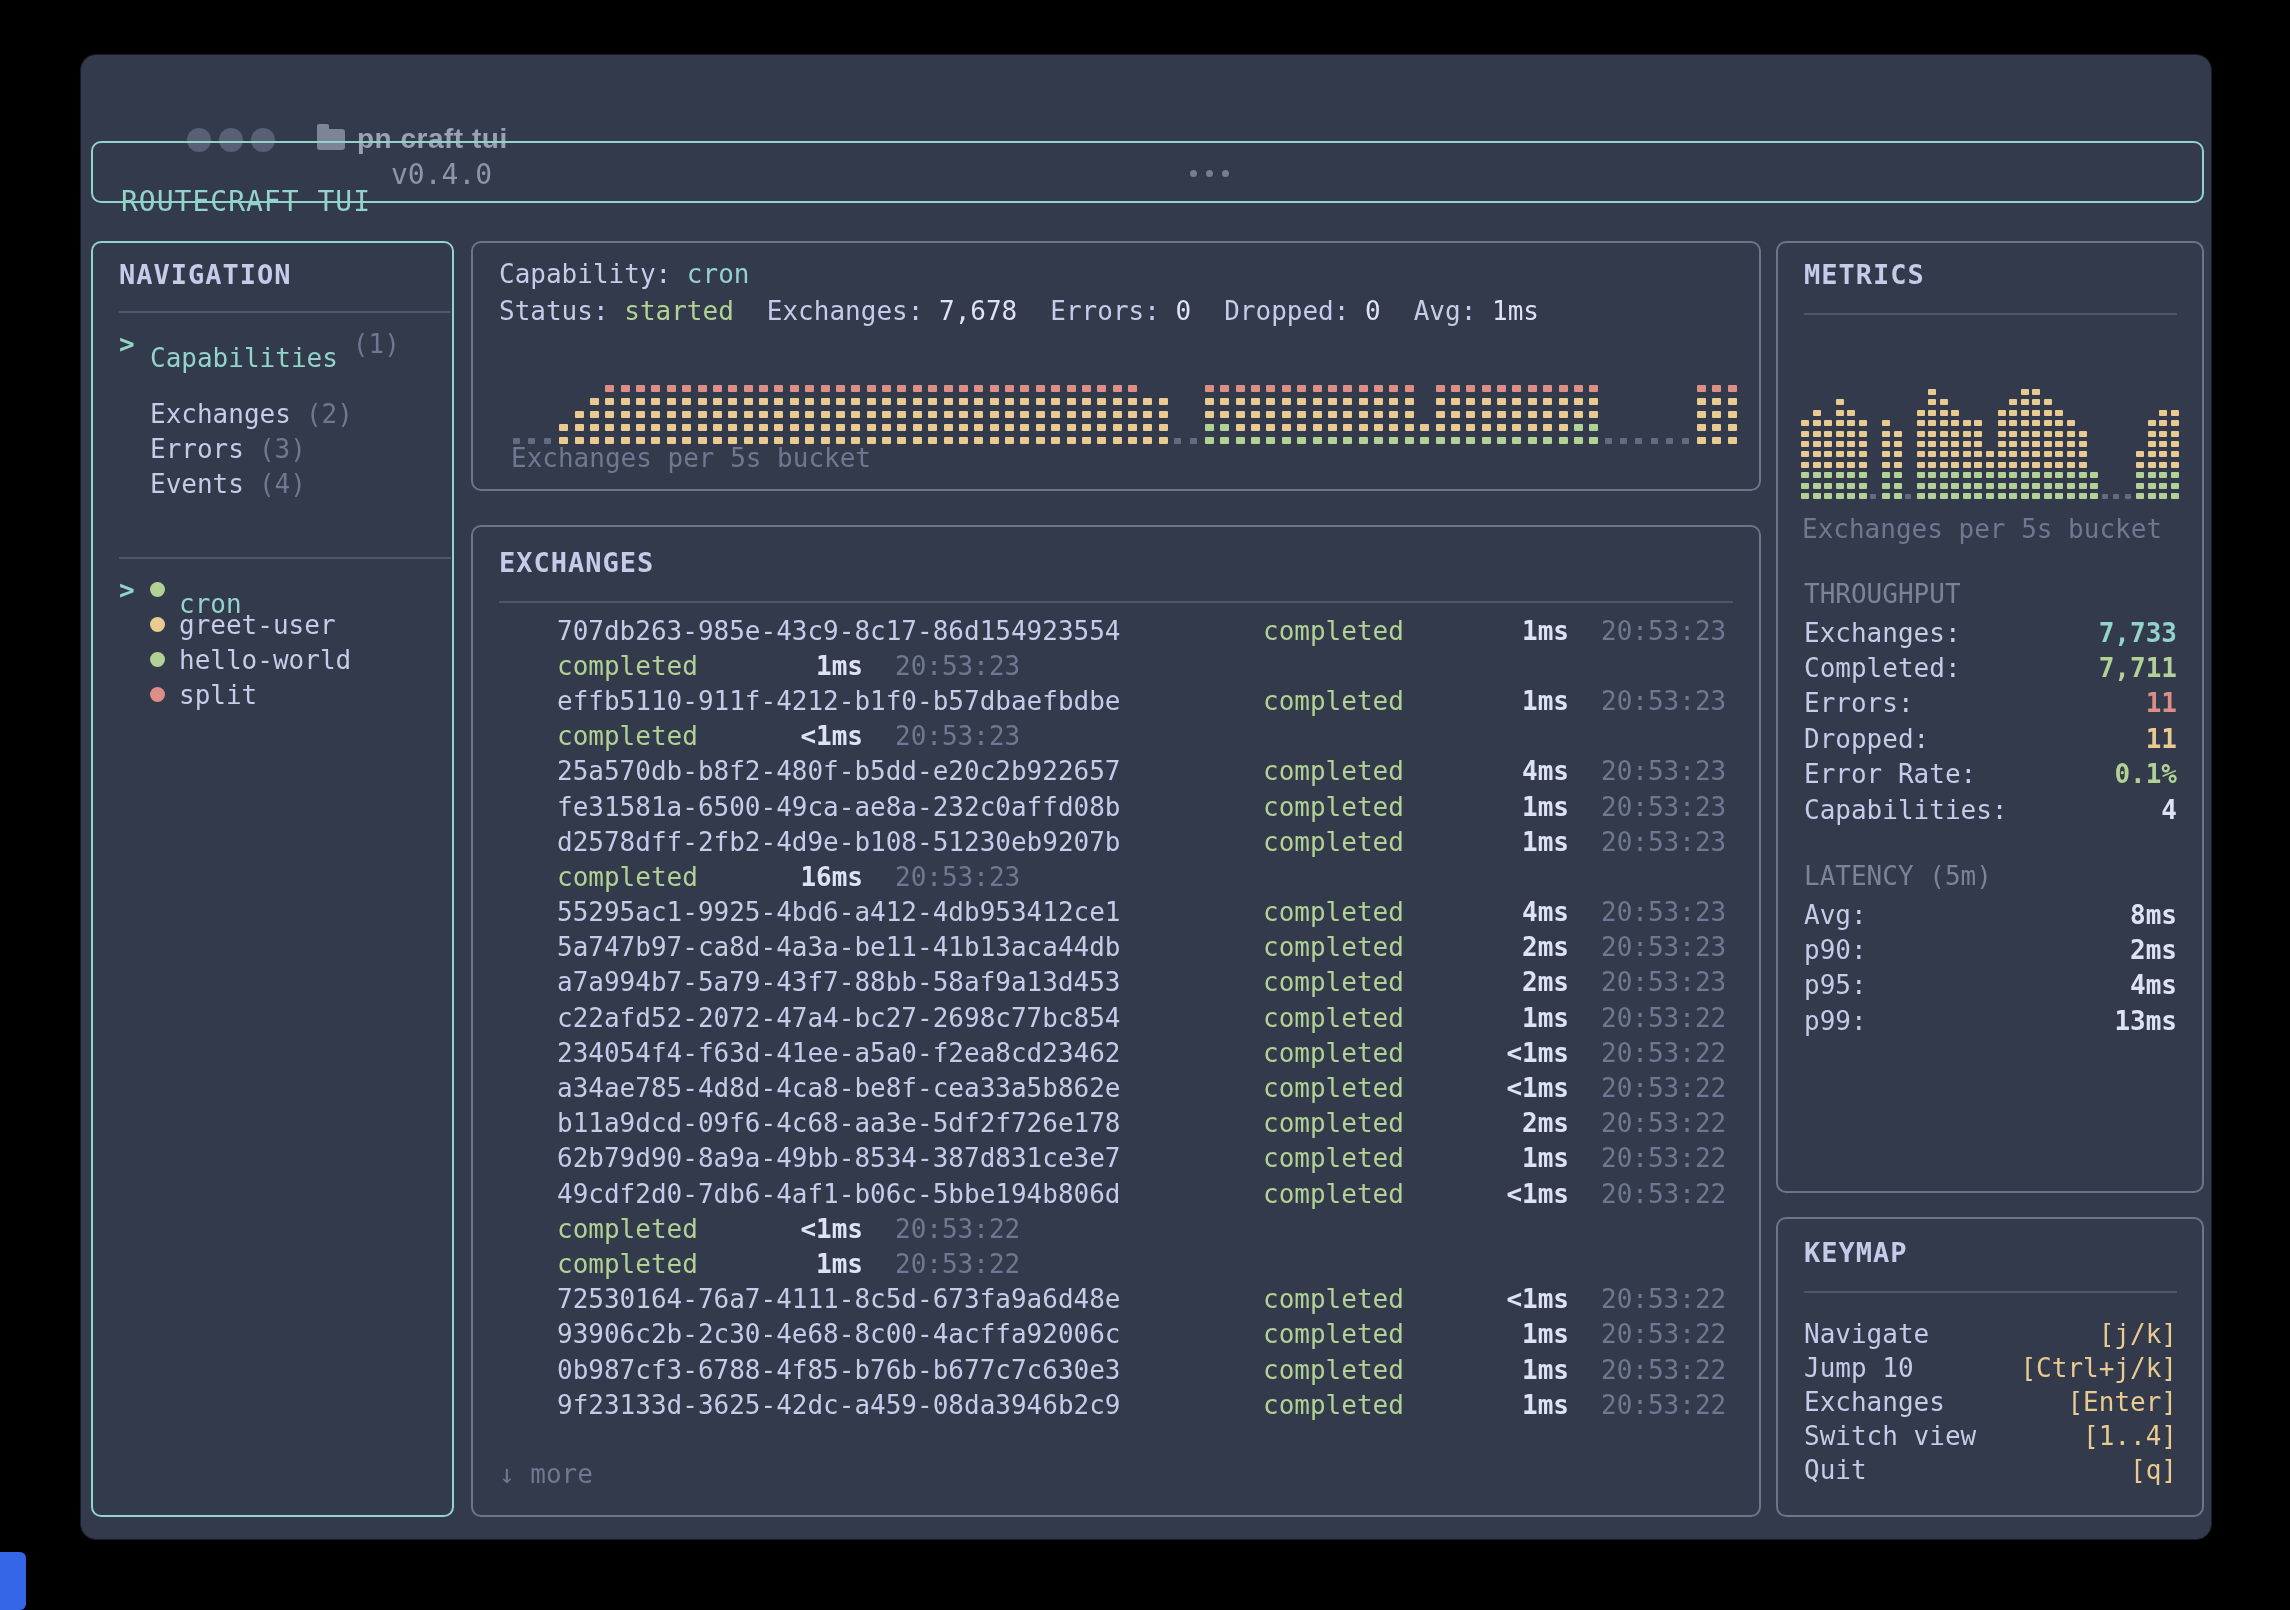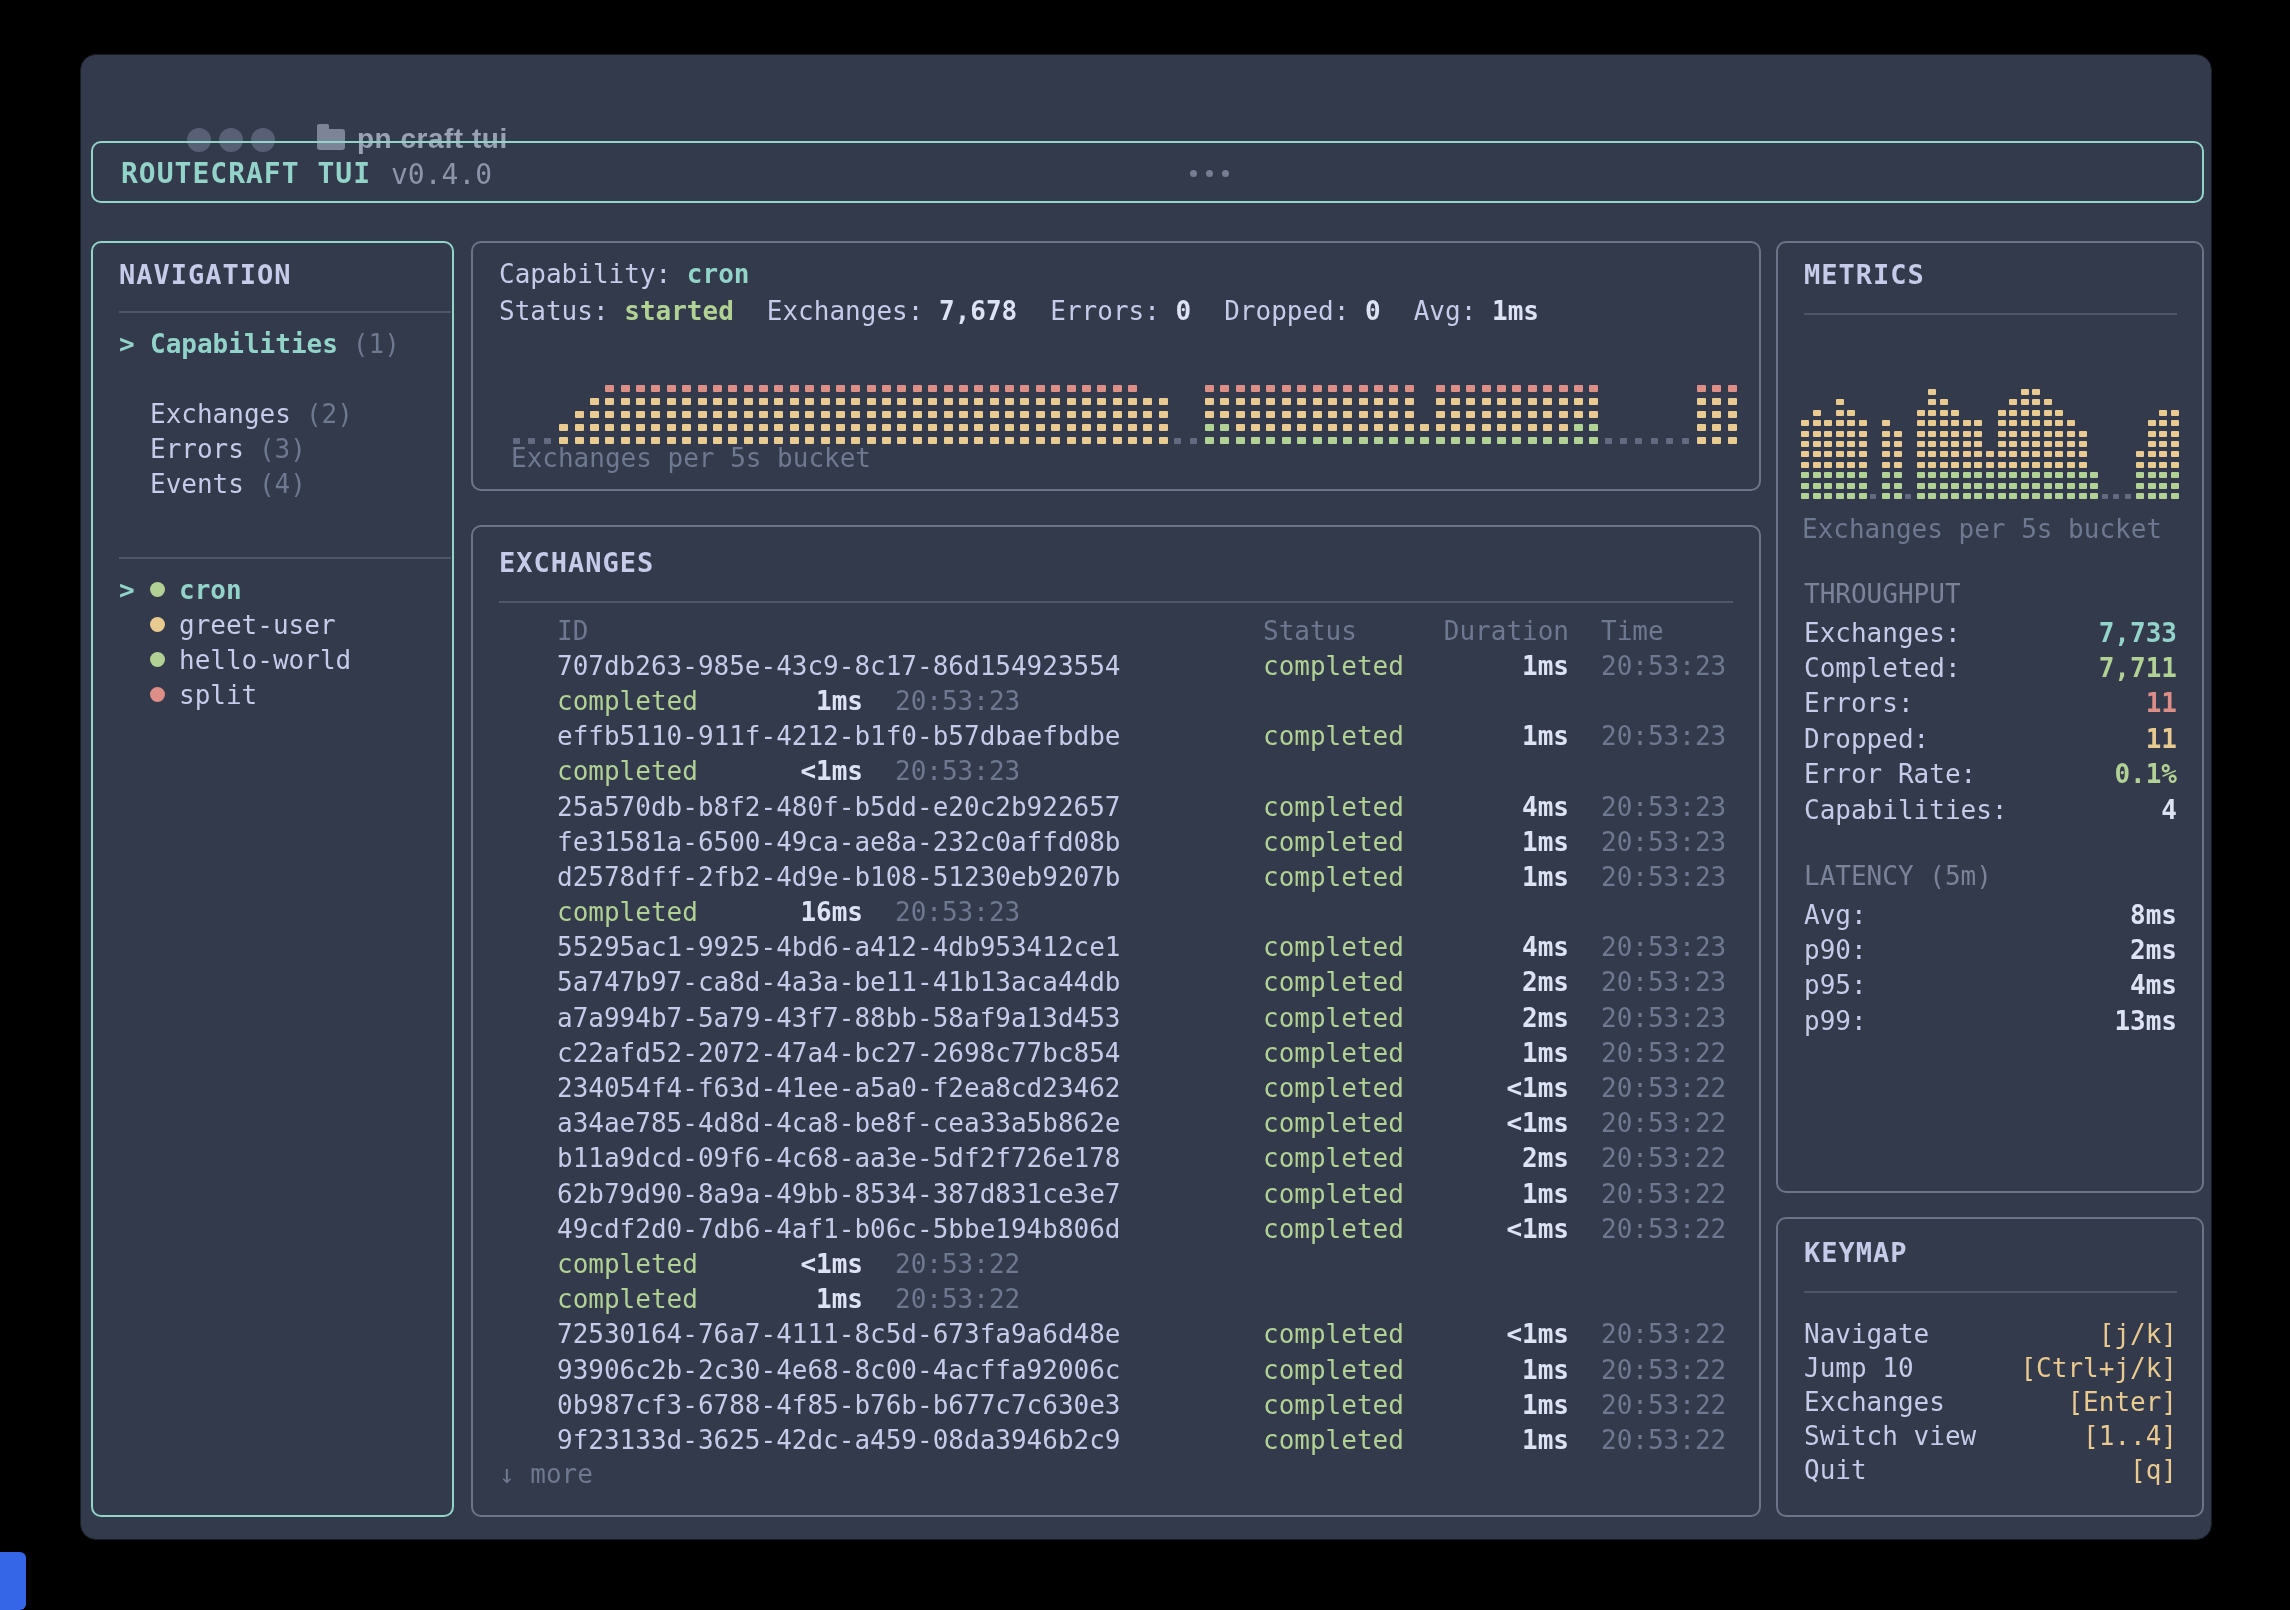--- a/index.html
+++ b/index.html
@@ -27,21 +27,21 @@
   .folder:before{content:"";position:absolute;left:0;top:-5px;width:12px;height:6px;background:#7d8498;border-radius:2px 2px 0 0;}
   .wtitle{position:absolute;left:276px;top:68px;font-family:"Liberation Sans",sans-serif;font-weight:bold;
     font-size:28px;color:#99a1b5;letter-spacing:.5px;}
   .dots3{position:absolute;left:1109px;top:115px;display:flex;gap:9px;}
   .dots3 i{width:7px;height:7px;border-radius:50%;background:#757e92;}
   
   .box{position:absolute;border:2px solid var(--border-gray);border-radius:10px;}
   .box.teal{border-color:var(--teal);}
   .ptitle{position:absolute;font-size:27px;font-weight:bold;color:var(--lav);letter-spacing:1px;}
   .divider{position:absolute;height:2px;background:var(--div);}
-  .t-lav{color:var(--lav);} .t-teal{color:var(--teal);} .t-gray{color:var(--gray);} .b{font-weight:bold;}
+  .t-lav{color:var(--lav);} .t-teal{color:var(--teal);} .t-gray{color:var(--gray);} .b{font-weight:normal;margin-top:28px;}
   .line{position:absolute;font-size:26px;white-space:pre;}
   
   #nav-views{position:absolute;left:105px;top:325px;width:335px;font-size:26px;}
   #nav-caps{position:absolute;left:105px;top:571px;width:335px;font-size:26px;}
   .nav-row{display:flex;align-items:center;height:35px;}
   .nav-row .cur{width:31px;color:var(--teal);font-weight:bold;}
   .nav-row .cnt{color:var(--gray);margin-left:15px;}
   .nav-row.sel{margin-bottom:35px;}
   .cap-dot{width:29px;display:flex;align-items:center;}
   .cap-dot i{width:15px;height:15px;border-radius:50%;display:block;}
@@ -659,21 +659,20 @@
           <div style="width: 9px; height: 7px; border-radius: 1px; background: rgb(233, 202, 144);"></div>
           <div style="width: 9px; height: 7px; border-radius: 1px; background: rgb(220, 142, 135);"></div>
         </div>
       </div>
     <span class="line t-gray" style="left:430px;top:388px;">Exchanges per 5s bucket</span>
 
     <div class="box" style="left:390px;top:470px;width:1290px;height:992px;"></div>
     <span class="ptitle" style="left:418px;top:492px;">EXCHANGES</span>
     <div class="divider" style="left:418px;top:546px;width:1234px;"></div>
     <div id="ex-table" style="left:476px;top:558px;">
-        <div class="ex-row ex-head"><span class="w-id">ID</span><span class="w-st">Status</span><span class="w-du">Duration</span><span class="w-sp"></span><span class="w-tm">Time</span></div>
         <div class="ex-row"><span class="w-id id">707db263-985e-43c9-8c17-86d154923554</span><span class="w-st st">completed</span><span class="w-du du">1ms</span><span class="w-sp"></span><span class="w-tm tm">20:53:23</span></div>
         <div class="ex-row"><span class="w-st st">completed</span><span class="w-du du">1ms</span><span class="w-sp"></span><span class="w-tm tm">20:53:23</span></div>
         <div class="ex-row"><span class="w-id id">effb5110-911f-4212-b1f0-b57dbaefbdbe</span><span class="w-st st">completed</span><span class="w-du du">1ms</span><span class="w-sp"></span><span class="w-tm tm">20:53:23</span></div>
         <div class="ex-row"><span class="w-st st">completed</span><span class="w-du du">&lt;1ms</span><span class="w-sp"></span><span class="w-tm tm">20:53:23</span></div>
         <div class="ex-row"><span class="w-id id">25a570db-b8f2-480f-b5dd-e20c2b922657</span><span class="w-st st">completed</span><span class="w-du du">4ms</span><span class="w-sp"></span><span class="w-tm tm">20:53:23</span></div>
         <div class="ex-row"><span class="w-id id">fe31581a-6500-49ca-ae8a-232c0affd08b</span><span class="w-st st">completed</span><span class="w-du du">1ms</span><span class="w-sp"></span><span class="w-tm tm">20:53:23</span></div>
         <div class="ex-row"><span class="w-id id">d2578dff-2fb2-4d9e-b108-51230eb9207b</span><span class="w-st st">completed</span><span class="w-du du">1ms</span><span class="w-sp"></span><span class="w-tm tm">20:53:23</span></div>
         <div class="ex-row"><span class="w-st st">completed</span><span class="w-du du">16ms</span><span class="w-sp"></span><span class="w-tm tm">20:53:23</span></div>
         <div class="ex-row"><span class="w-id id">55295ac1-9925-4bd6-a412-4db953412ce1</span><span class="w-st st">completed</span><span class="w-du du">4ms</span><span class="w-sp"></span><span class="w-tm tm">20:53:23</span></div>
         <div class="ex-row"><span class="w-id id">5a747b97-ca8d-4a3a-be11-41b13aca44db</span><span class="w-st st">completed</span><span class="w-du du">2ms</span><span class="w-sp"></span><span class="w-tm tm">20:53:23</span></div>

